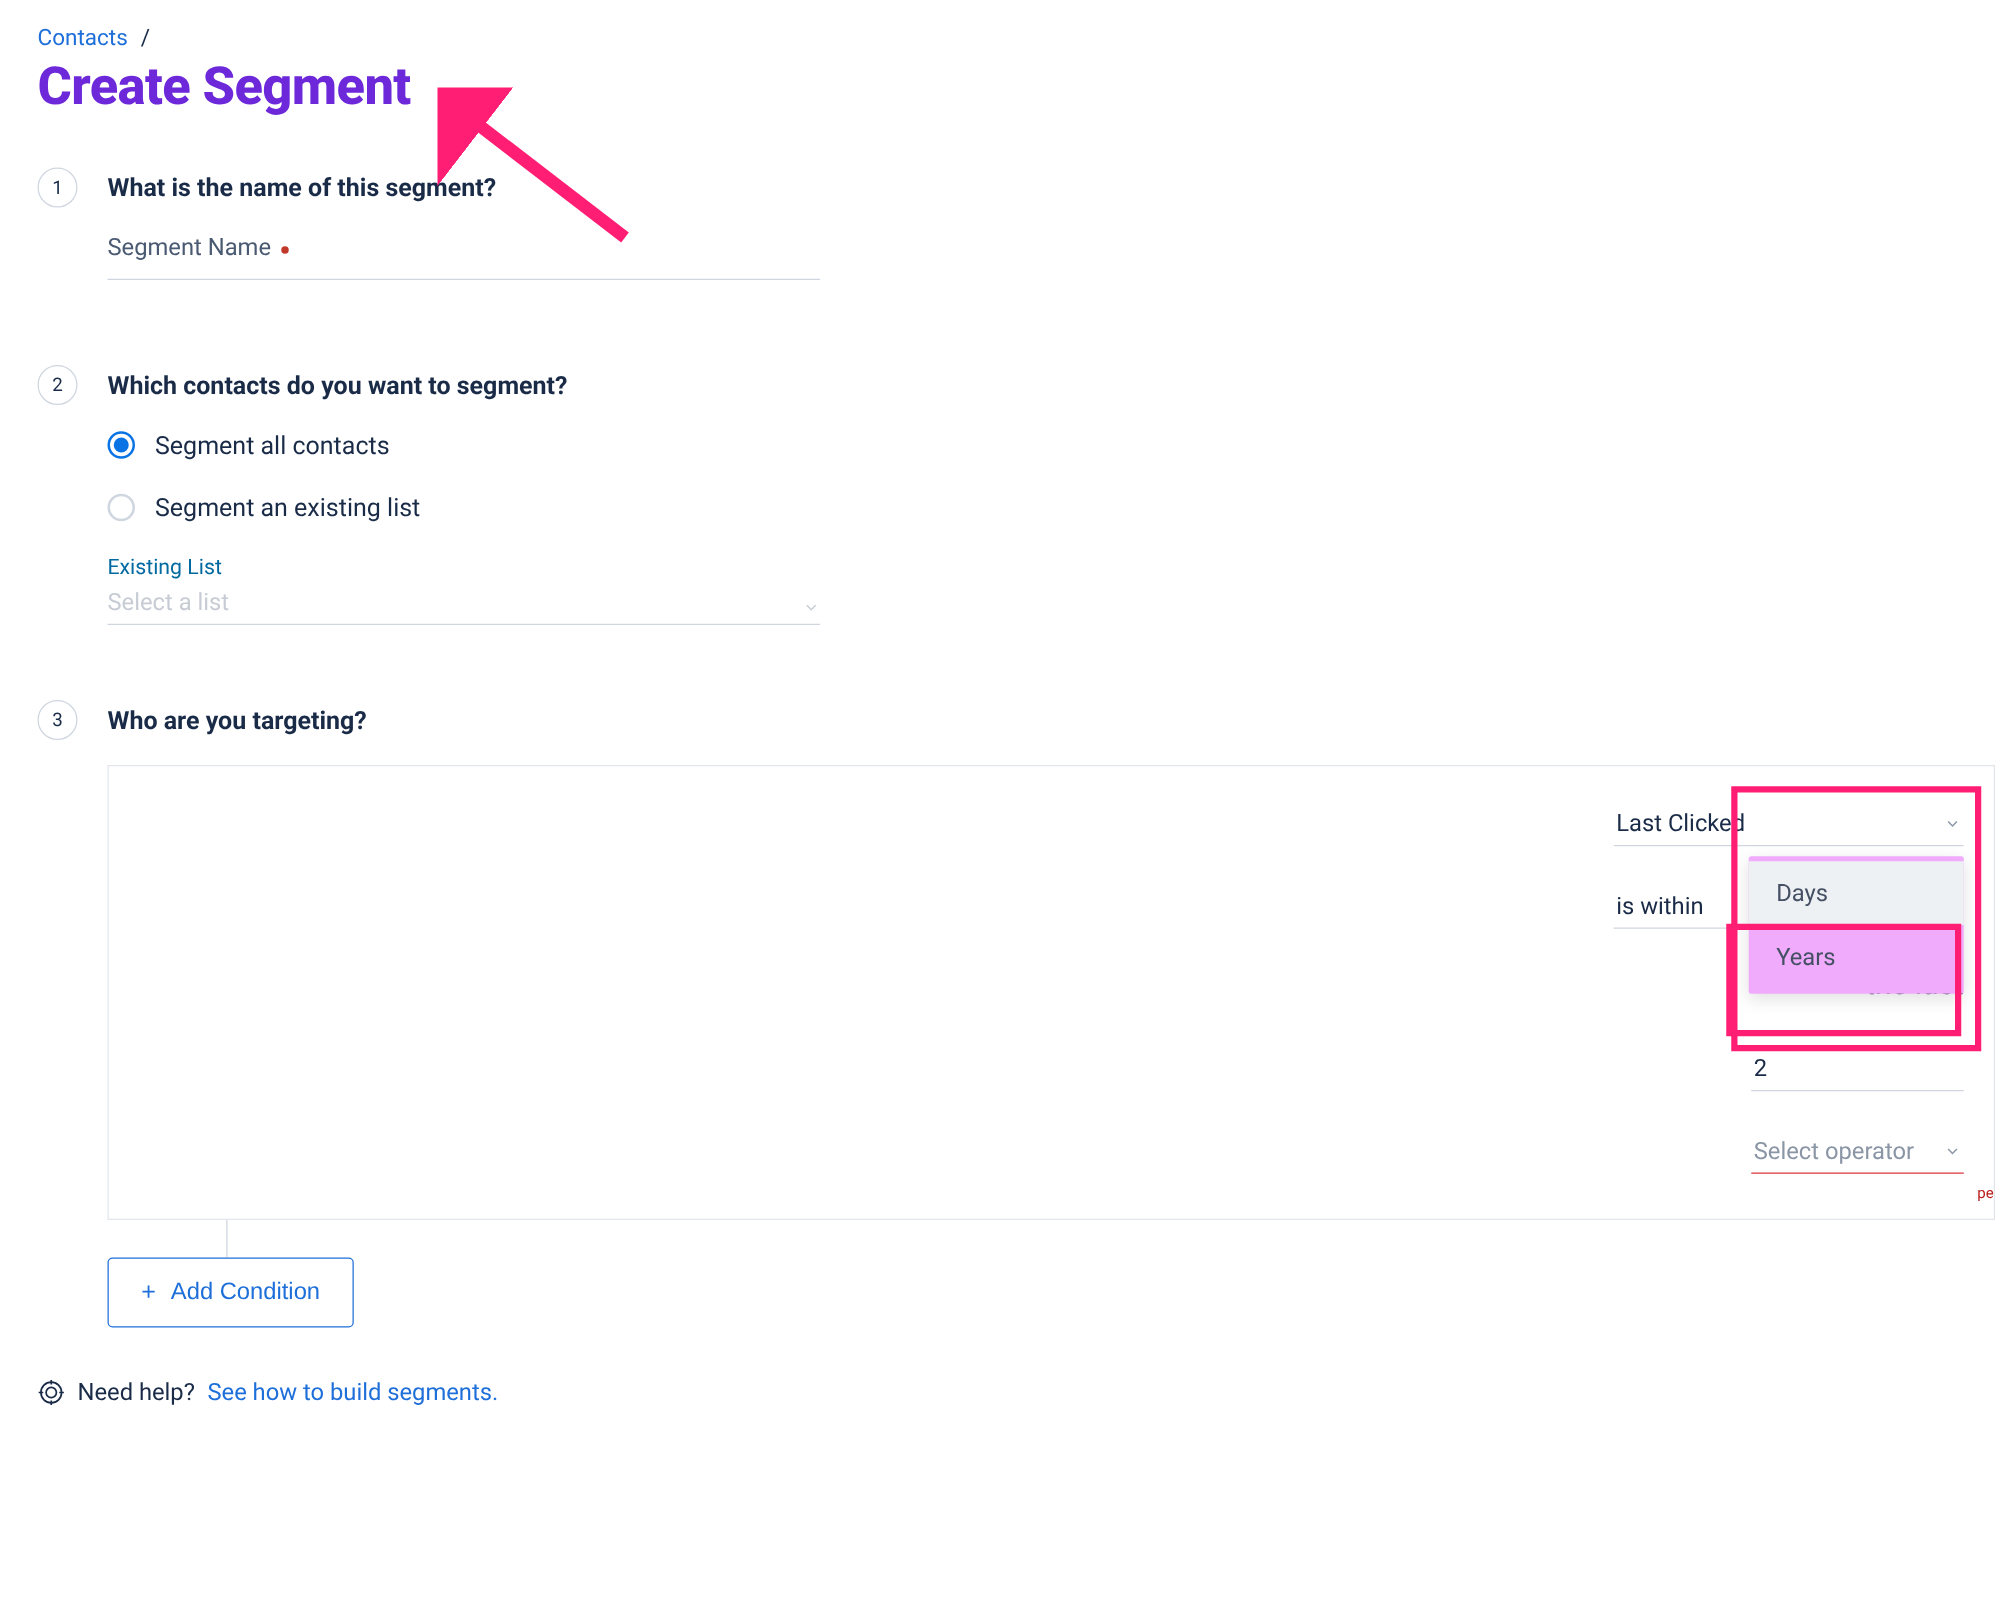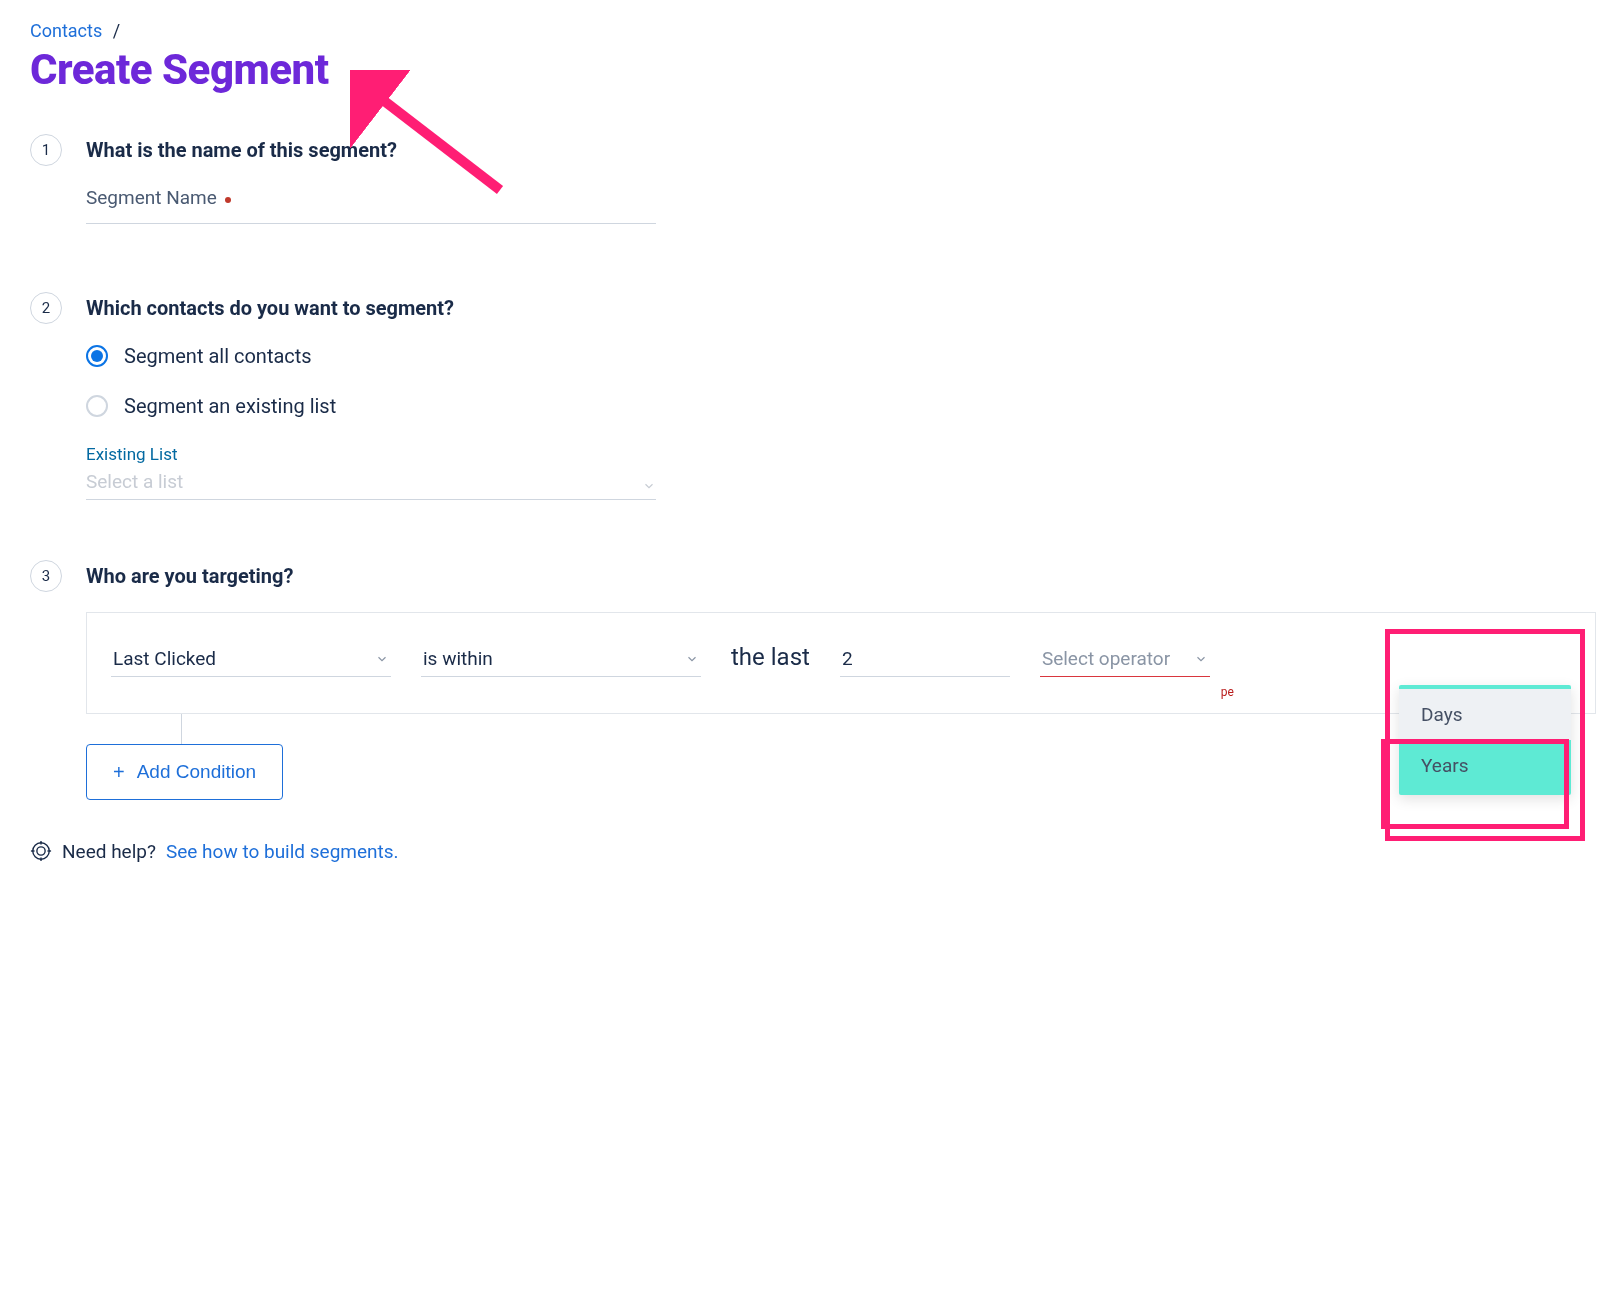--- a/index.html
+++ b/index.html
@@ -127,20 +127,21 @@
   .cond-box {
     border:1px solid #e2e6eb;
     padding: 28px 24px 36px 24px;
     width: 1510px;
     position:relative;
   }
   .cond-row {
     display:flex;
     align-items:flex-end;
     gap: 30px;
+    flex-direction: column;
   }
   .cond-select {
     border-bottom:1px solid #cfd6df;
     padding: 6px 2px;
     font-size:19px;
     color:#1a2b48;
     display:flex;
     justify-content:space-between;
     align-items:center;
   }
@@ -155,21 +156,21 @@
     top:44px;
     right:-24px;
     color:#b91c1c;
     font-size:12px;
   }
   .dropdown-menu {
     position:absolute;
     top:72px;
     right:24px;
     width:172px;
-    background:#5eead4;
+    background:#f0abfc;
     box-shadow:0 4px 14px rgba(0,0,0,0.12);
     border-radius:2px;
     padding:4px 0;
     z-index:5;
   }
   .dropdown-item {
     padding:14px 22px;
     font-size:19px;
     color:#455064;
     cursor:pointer;
@@ -201,21 +202,21 @@
     border-radius:4px;
     cursor:pointer;
     margin-top:0;
   }
   .plus {
     font-size:20px;
     line-height:1;
   }
   .help-row {
     display:flex;
-    align-items:flex-start;
+    align-items:center;
     gap:10px;
     font-size:19px;
     color:#1a2b48;
     margin-top:40px;
   }
   .help-row a { color:#1e6fd9; text-decoration:none; }
   .target-icon {
     width:22px; height:22px;
     flex-shrink:0;
   }

